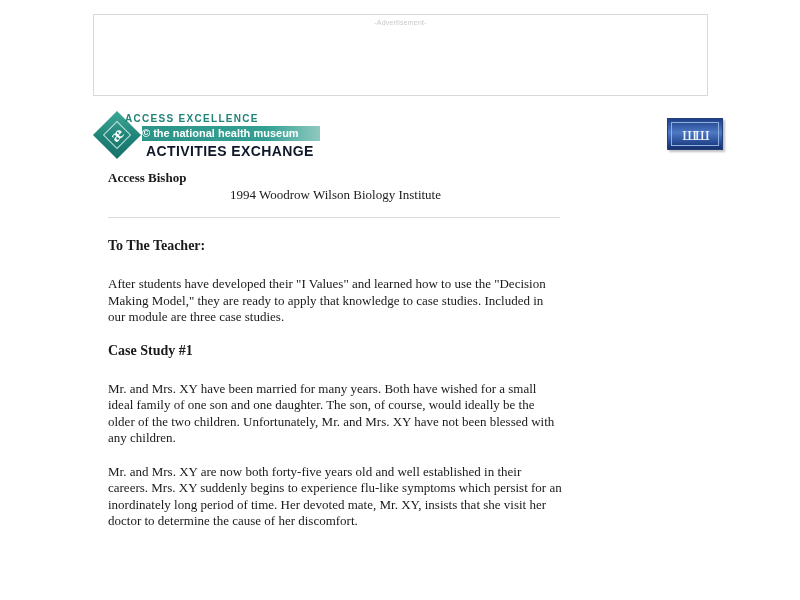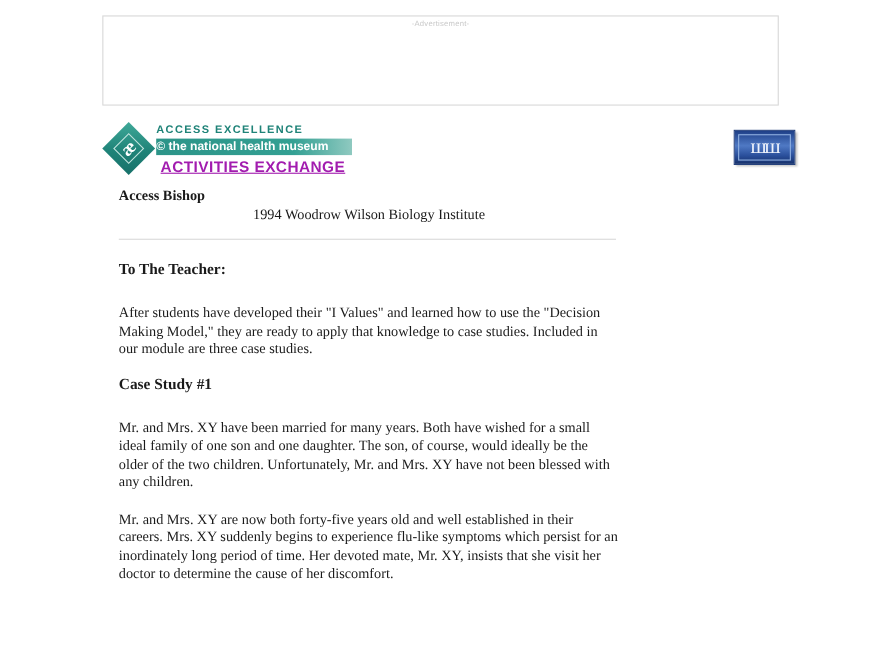--- a/index.html
+++ b/index.html
@@ -79,21 +79,21 @@
     color: #ffffff;
     font-family: "Liberation Serif", serif;
     font-size: 17px;
     font-weight: bold;
     line-height: 24px;
     text-align: center;
   }
 
   .ae-line1 {
     position: absolute;
-    left: 44px;
+    left: 27px;
     top: 1px;
     font-family: "Liberation Sans", "DejaVu Sans", sans-serif;
     font-size: 10px;
     font-weight: bold;
     color: #1f8378;
     letter-spacing: 1.3px;
     font-variant: small-caps;
     text-transform: uppercase;
   }
   .ae-bar {
@@ -113,25 +113,24 @@
     padding-left: 0;
     white-space: nowrap;
   }
   .ae-line3 {
     position: absolute;
     left: 48px;
     top: 31px;
     font-family: "Liberation Sans", "DejaVu Sans", sans-serif;
     font-size: 14px;
     font-weight: bold;
-    color: #a21caf;
+    color: #0f172a;
     letter-spacing: 0.4px;
     font-variant: small-caps;
     text-transform: uppercase;
-    text-decoration: underline;
   }
 
   
   .ww-logo {
     position: absolute;
     left: 551px;
     top: 6px;
     width: 56px;
     height: 32px;
     background: linear-gradient(180deg, #1e3f87 0%, #4f79c4 45%, #2a4f9b 75%, #16306b 100%);

